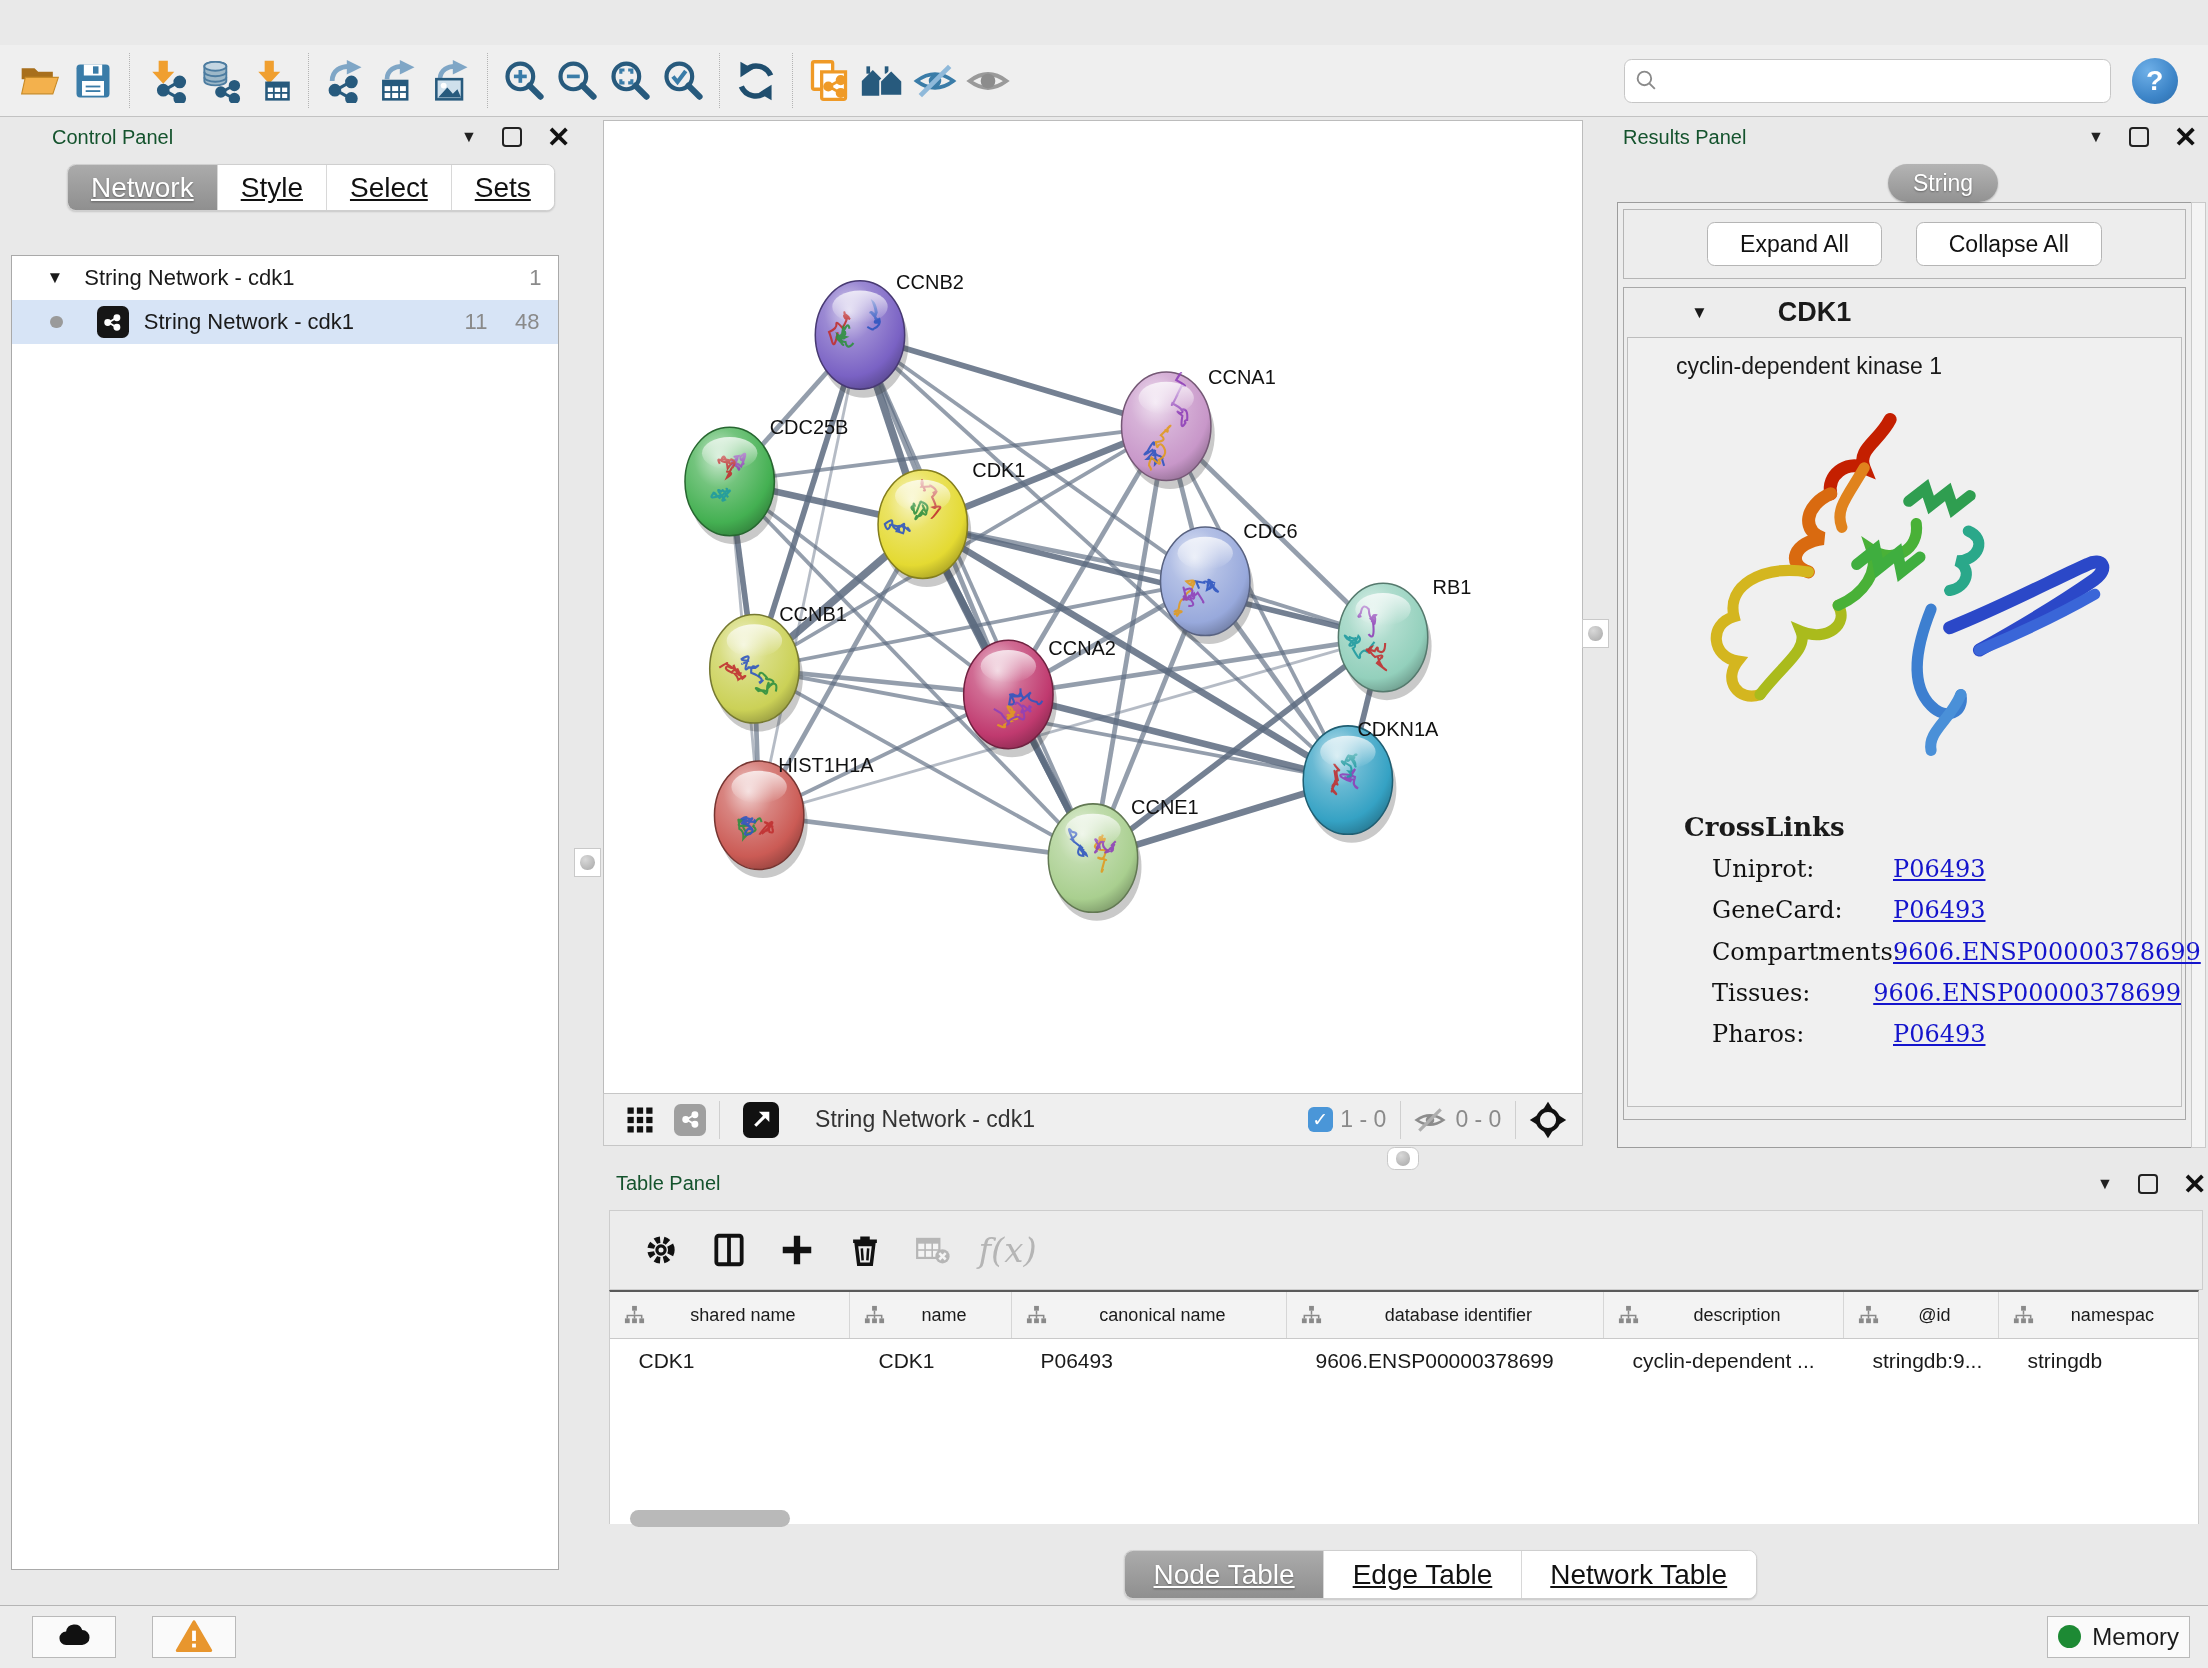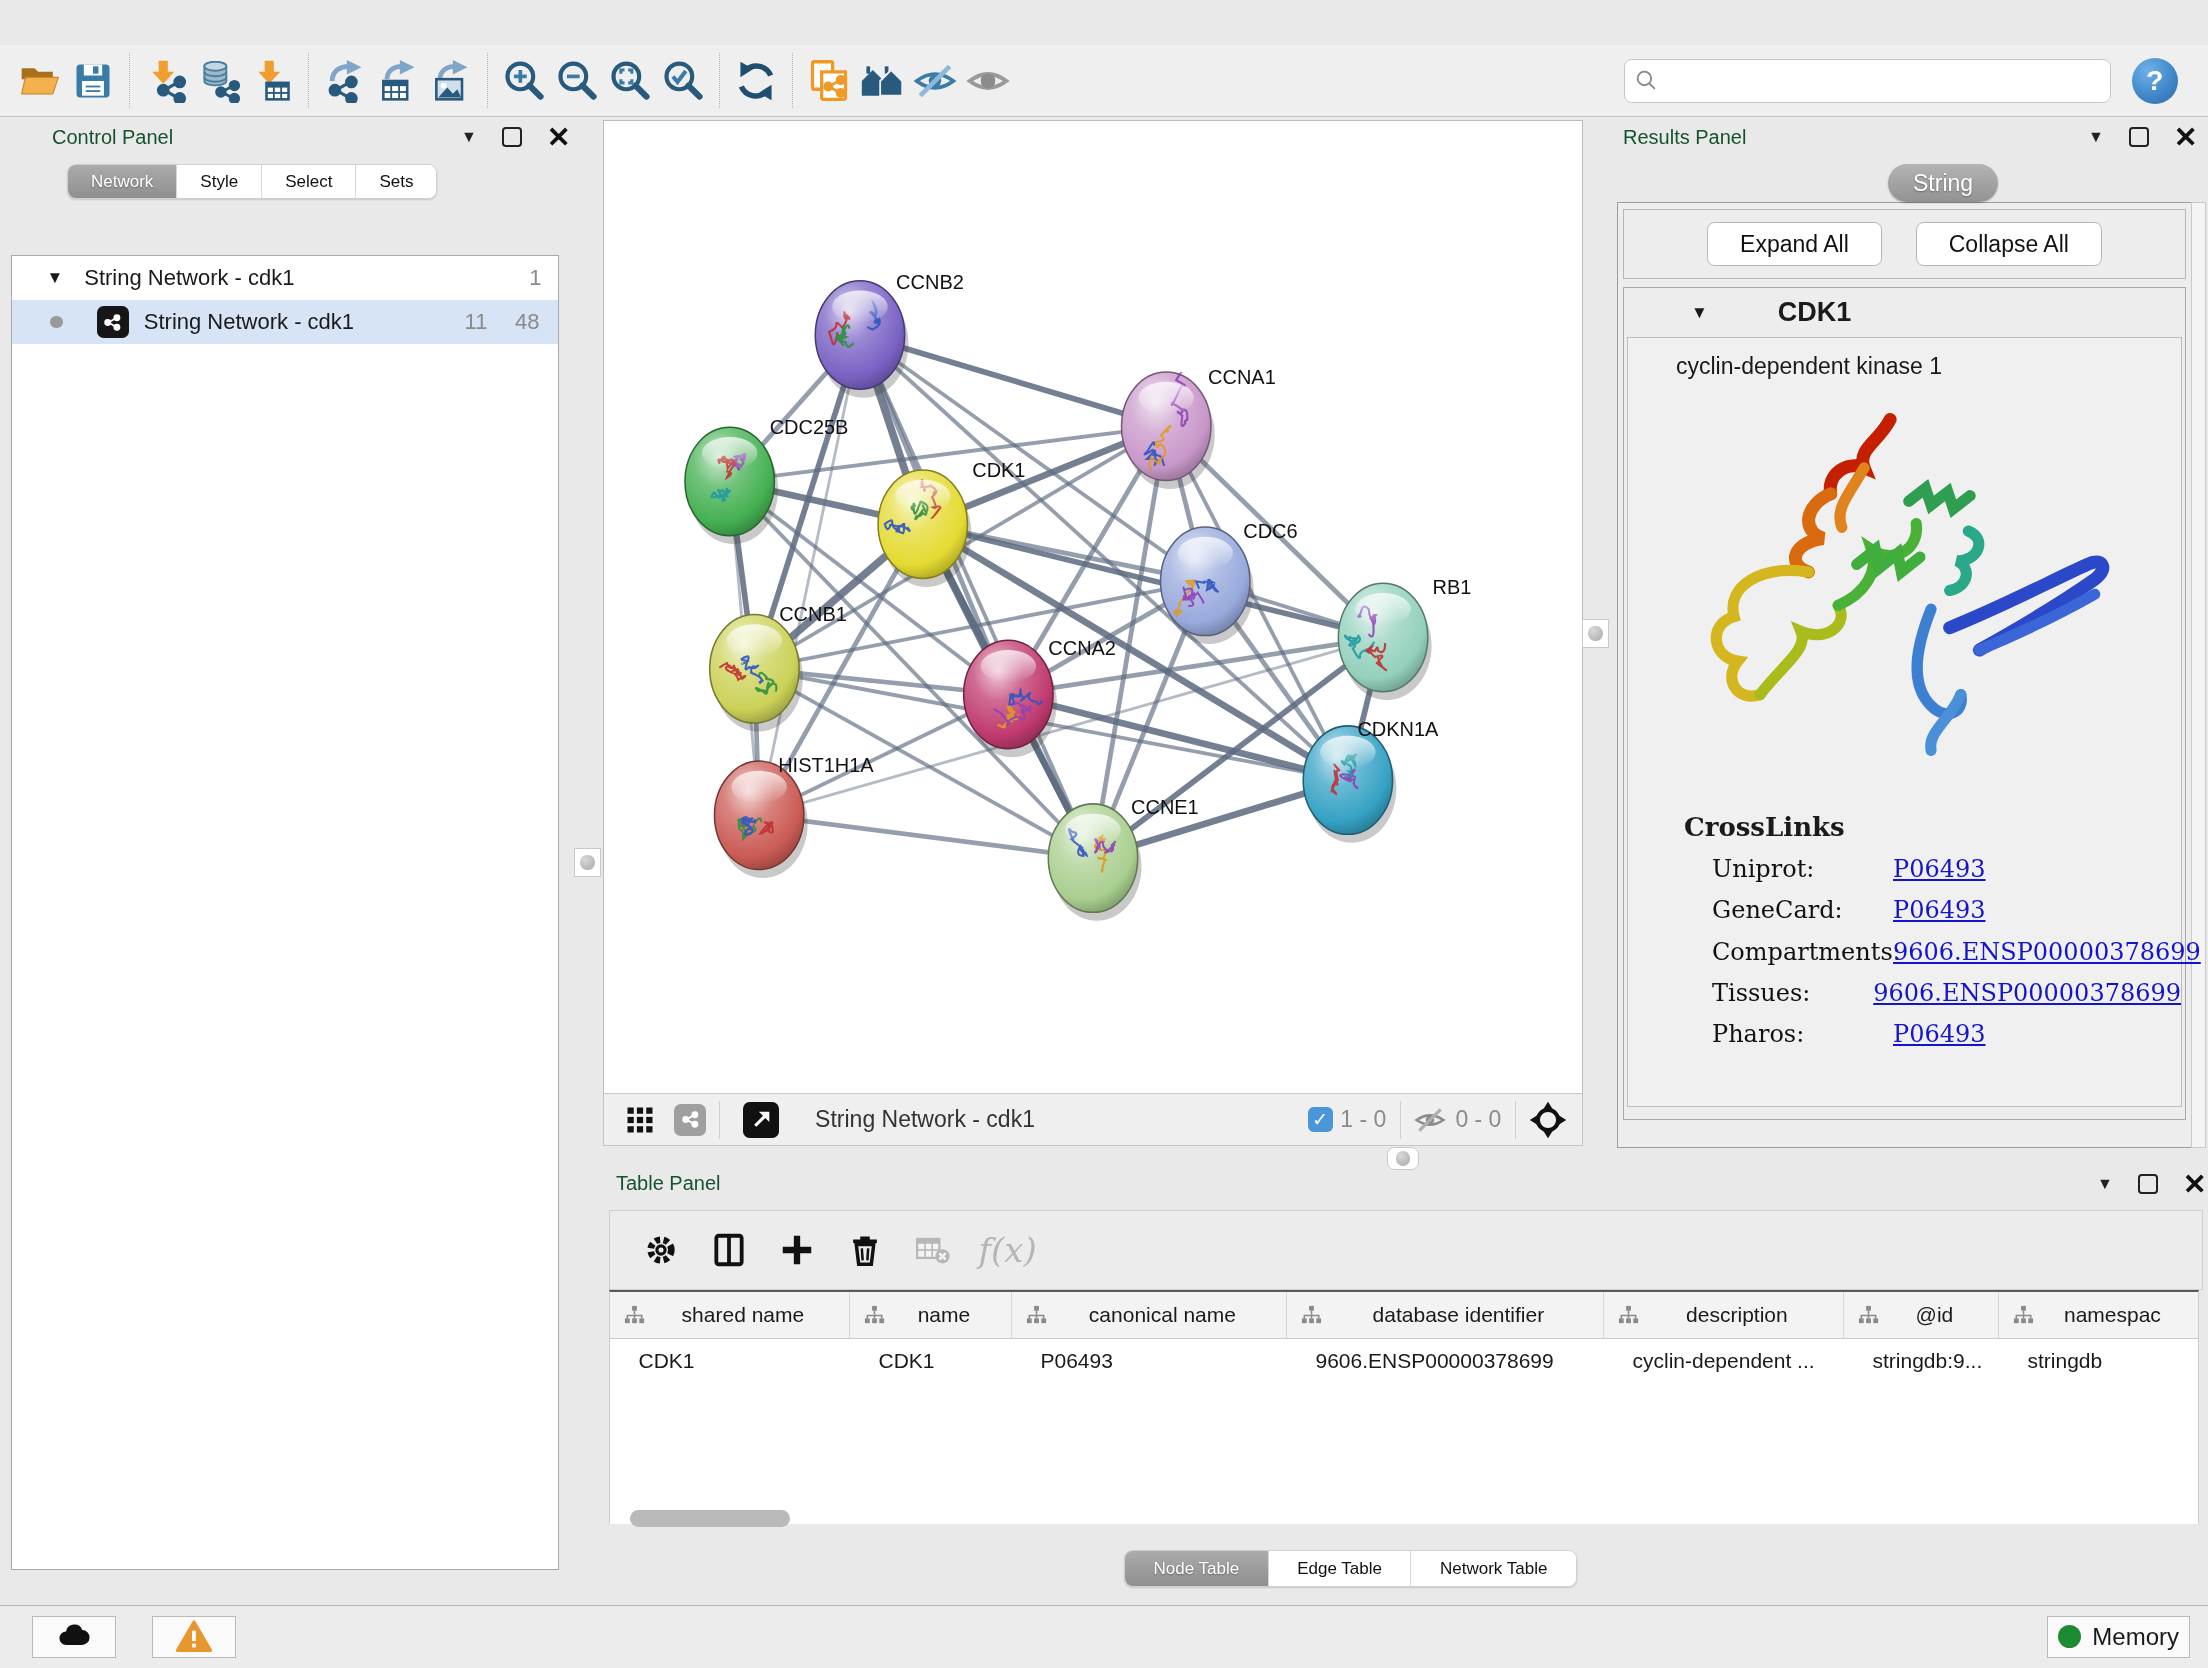--- a/index.html
+++ b/index.html
@@ -24,21 +24,21 @@
     color:#fff;font-size:28.5px;font-weight:bold;display:flex;align-items:center;justify-content:center;flex:0 0 auto;}
   
   .phead{position:absolute;height:38px;font-size:20px;color:#14532d;}
   .pctl{position:absolute;top:0;display:flex;align-items:center;gap:25px;}
   .tri{font-size:16px;color:#222;}
   .floatbox{width:16px;height:16px;border:2.4px solid #222;border-radius:3.8px;}
   .closex{font-size:28.5px;font-weight:bold;line-height:19px;color:#111;}
   
   .cp-tabs,.bt-tabs{position:absolute;display:flex;border:1px solid #cfcfcf;border-radius:8.6px;
      overflow:hidden;background:#fff;box-shadow:0 1px 1.9px rgba(0,0,0,.15);}
-  .ctab{padding:6.7px 23px;font-size:17px;background:#fff;color:#111;border-right:1px solid #d8d8d8;}
+  .ctab{padding:6.7px 23px;font-size:28px;background:#fff;color:#111;border-right:1px solid #d8d8d8;text-decoration:underline;}
   .ctab:last-child{border-right:none;}
   .ctab.sel{background:linear-gradient(#ababab,#8f8f8f);color:#fff;text-shadow:0 1px 1.9px rgba(0,0,0,.35);}
   .tree-head{position:absolute;left:11.4px;top:217px;width:548px;height:38px;display:flex;align-items:center;font-size:21px;}
   .tree-box{position:absolute;left:11.4px;top:255px;width:546px;height:1313px;background:#fff;border:1px solid #a9a9a9;}
   .trow{height:44px;display:flex;align-items:center;font-size:22px;position:relative;}
   .trow .cnt{position:absolute;color:#8a8a8a;font-size:22px;}
   .sharebox{width:32px;height:32px;border-radius:6.7px;background:#161616;display:flex;align-items:center;justify-content:center;}
   .seldot{width:12.4px;height:12.4px;border-radius:50%;background:#9a9a9a;}
   
   .canvas{position:absolute;left:603px;top:120px;width:978px;height:972px;background:#fff;border:1px solid #bcbcbc;}
@@ -66,21 +66,21 @@
   .cl-row{display:flex;font-family:"DejaVu Serif",serif;font-size:24px;margin:13.3px 0 0 68px;}
   .cl-label{width:181px;color:#111;}
   .cl-value a{color:#1414cc;}
   
   .tp-toolbar{position:absolute;left:609px;top:1210px;width:1594px;height:80px;background:#ececec;
      border:1px solid #cdcdcd;display:flex;align-items:center;gap:24px;padding-left:28.5px;box-sizing:border-box;}
   .tp-icon{width:44px;height:44px;display:flex;align-items:center;justify-content:center;}
   .fx{font-family:"DejaVu Serif",serif;font-style:italic;font-size:34px;color:#b5b5b5;}
   .tbl{position:absolute;left:609px;top:1290px;width:1588px;height:232px;background:#fff;border-top:2.9px solid #5a5a5a;border-left:1px solid #cdcdcd;border-right:1px solid #cdcdcd;overflow:hidden;}
   .thead{display:flex;background:#f3f3f3;border-bottom:1px solid #c9c9c9;height:46px;}
-  .th{display:flex;align-items:center;border-right:1px solid #d6d6d6;font-size:21px;flex:0 0 auto;box-sizing:border-box;padding-left:13.3px;}
+  .th{display:flex;align-items:center;border-right:1px solid #d6d6d6;font-size:18px;flex:0 0 auto;box-sizing:border-box;padding-left:13.3px;}
   .th span.t{flex:1;text-align:center;padding-right:9.5px;}
   .trdata{display:flex;height:44px;align-items:center;font-size:21px;}
   .td{flex:0 0 auto;box-sizing:border-box;padding-left:28.5px;white-space:nowrap;overflow:hidden;}
   .hthumb{position:absolute;left:630px;top:1510px;width:160px;height:17px;border-radius:8.6px;background:#b9b9b9;}
   .bt-tabs .ctab{padding:7.6px 28.5px;}
   
   .statusbar{position:absolute;left:0;top:1605px;width:100%;height:63px;background:#ececec;border-top:1px solid #b5b5b5;}
   .sb-btn{position:absolute;top:9.5px;height:42px;background:#fafafa;border:1.9px solid #b9b9b9;
      display:flex;align-items:center;justify-content:center;box-sizing:border-box;}
   .memdot{width:23px;height:23px;border-radius:50%;background:#1d8a34;margin-right:11.4px;}

